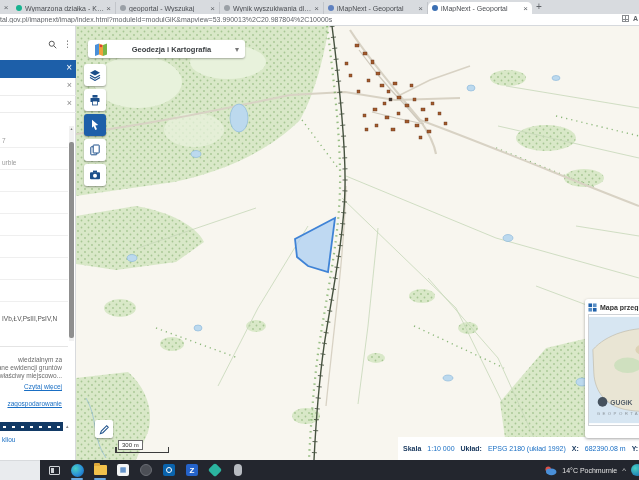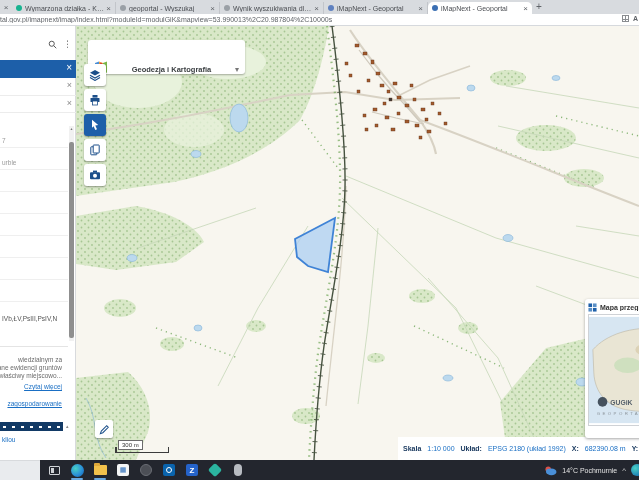--- a/index.html
+++ b/index.html
@@ -51,22 +51,22 @@
   .navybar{position:absolute;left:0;top:396px;width:63px;height:9px;background:#123a66;
     background-image:repeating-linear-gradient(90deg,#fff 0 3px,transparent 3px 9px);
     background-size:100% 2px;background-position:3px 3.5px;background-repeat:no-repeat;}
   .navy-arr{position:absolute;left:66px;top:397px;font-size:5px;color:#888;}
   .kliou{position:absolute;left:2px;top:410px;font-size:6.5px;color:#1a6fc4;}
 
   
   .map-area{position:absolute;left:76px;top:0;width:563px;height:434px;overflow:hidden;}
   .map-svg{position:absolute;left:0;top:0;width:563px;height:434px;}
 
-  .module-bar{position:absolute;left:12px;top:14px;width:157px;height:34px;background:#fff;border-radius:3px;
-    box-shadow:0 1px 2px rgba(0,0,0,.3);display:flex;align-items:flex-end;padding:0 6px;gap:5px;z-index:4;}
+  .module-bar{position:absolute;left:12px;top:14px;width:157px;height:18px;background:#fff;border-radius:3px;
+    box-shadow:0 1px 2px rgba(0,0,0,.3);display:flex;align-items:center;padding:0 6px;gap:5px;z-index:4;}
   .module-title{flex:1;font-size:7.5px;font-weight:bold;color:#3c4043;text-align:center;white-space:nowrap;overflow:hidden;}
   .module-chevron{font-size:8px;color:#777;}
 
   .map-toolbar{position:absolute;left:8px;top:38px;display:flex;flex-direction:column;gap:3px;z-index:4;}
   .tool-btn{width:22px;height:22px;background:#fff;border:none;border-radius:3px;box-shadow:0 1px 2px rgba(0,0,0,.35);
     display:flex;align-items:center;justify-content:center;color:#1c4f8a;padding:0;}
   .tool-btn.active{background:#1d5fa9;color:#fff;}
 
   .edit-btn{position:absolute;left:19px;top:394px;width:18px;height:18px;background:#fff;border:none;border-radius:2px;
     box-shadow:0 1px 2px rgba(0,0,0,.35);display:flex;align-items:center;justify-content:center;color:#1c4f8a;z-index:4;}

